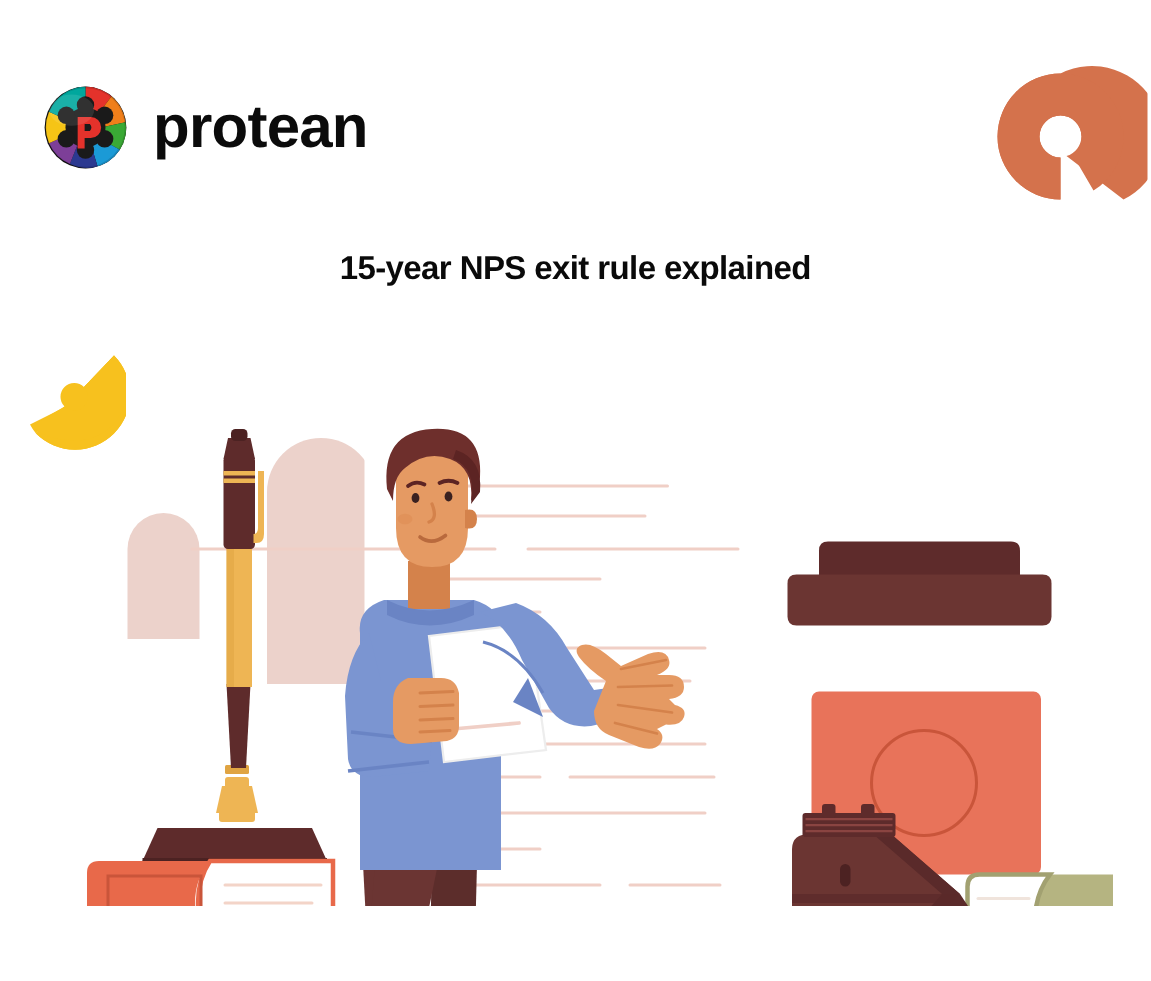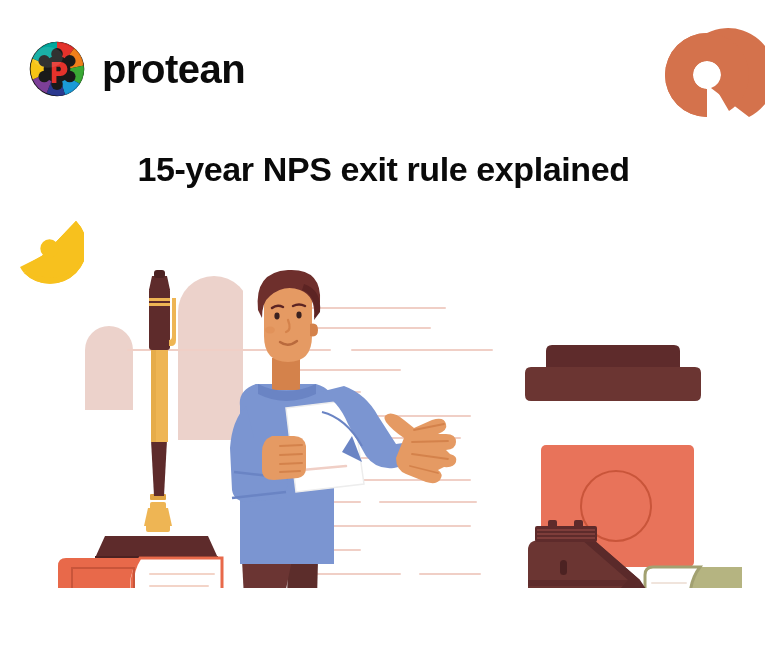--- a/index.html
+++ b/index.html
@@ -9,20 +9,21 @@
   }
   body {
     font-family: "Liberation Sans", sans-serif;
   }
   #poster {
     position: relative;
     width: 767px;
     height: 588px;
     background: #ffffff;
     overflow: hidden;
+    margin-top: 16px;
   }
 
   
   #brand {
     position: absolute;
     left: 28px;
     top: 40px;
     display: flex;
     align-items: center;
     gap: 16px;
@@ -40,21 +41,21 @@
     line-height: 1;
   }
 
   
   #headline {
     position: absolute;
     left: 0;
     top: 150px;
     width: 767px;
     text-align: center;
-    font-size: 34px;
+    font-size: 22px;
     font-weight: bold;
     color: #0a0a0a;
     letter-spacing: -0.4px;
   }
 
   
   .deco {
     position: absolute;
   }
   #deco-orange-arc { left: 655px; top: 25px; }

